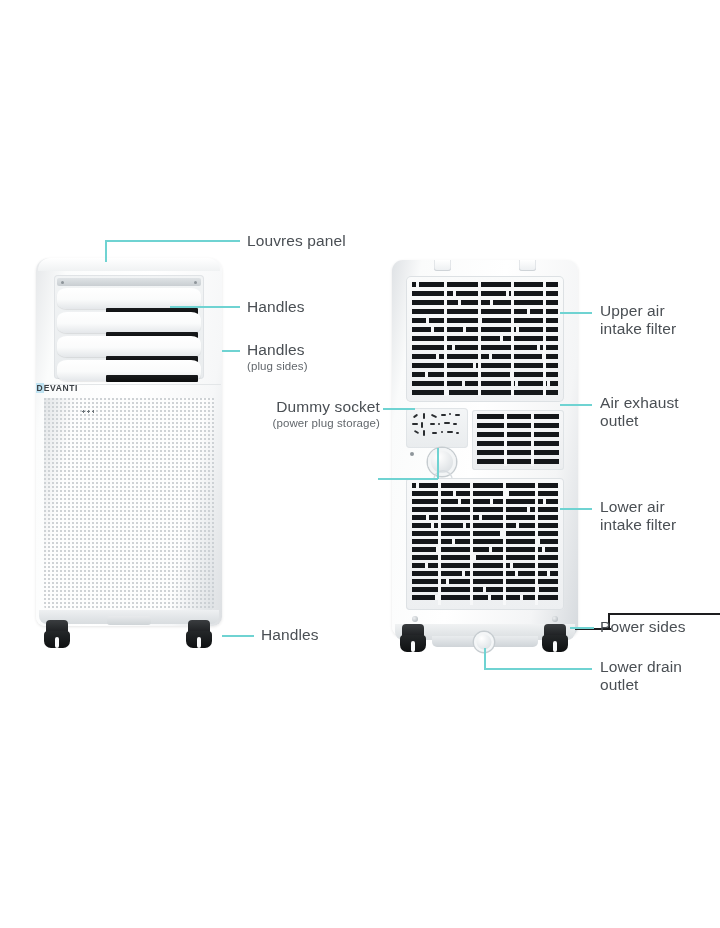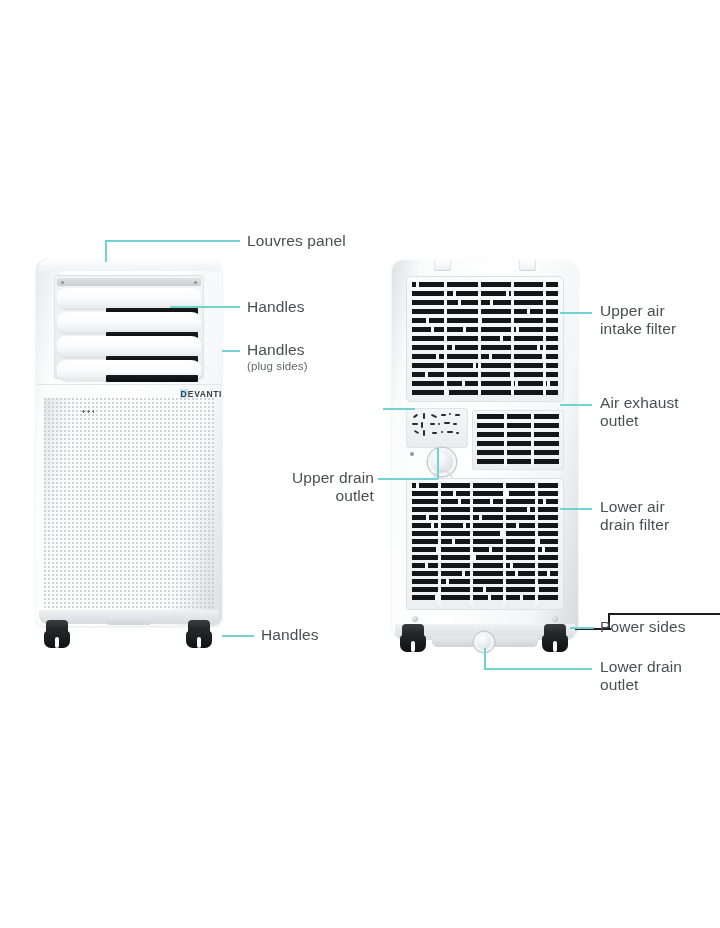--- a/index.html
+++ b/index.html
@@ -37,21 +37,21 @@
   .uf-lvtop{position:absolute;left:3px;top:3px;width:144px;height:8px;border-radius:2px;
             background:linear-gradient(180deg,#dfe3e6,#c9ced2);}
   .uf-lvtop:before,.uf-lvtop:after{content:"";position:absolute;top:2.5px;width:3px;height:3px;
             border-radius:50%;background:#8e959a;}
   .uf-lvtop:before{left:4px;} .uf-lvtop:after{right:4px;}
   .slat{position:absolute;left:3px;width:144px;height:21px;border-radius:10px/7px;
         background:linear-gradient(180deg,#ffffff 0%,#fafbfb 55%,#e4e7ea 100%);
         box-shadow:0 1px 1px rgba(0,0,0,.09);}
   .gap{position:absolute;left:52px;width:92px;height:7px;border-radius:1px;
        background:linear-gradient(180deg,#191b1d,#0c0d0e);}
-  .uf-logo{position:absolute;left:0;top:131px;width:186px;text-align:right;
+  .uf-logo{position:absolute;left:0;top:125px;width:186px;text-align:left;
            font-size:8.5px;font-weight:700;letter-spacing:.6px;color:#3b4045;}
   .uf-logo .d{background:#bfe3f2;padding:0 .5px;}
   
   .uf-mesh{position:absolute;left:8px;top:140px;width:170px;height:214px;border-radius:0 0 7px 7px;
      background-color:#fdfdfd;
      background-image:radial-gradient(circle at 1px 1px, rgba(150,158,165,.45) .85px, rgba(0,0,0,0) 1.1px);
      background-size:4px 4px;}
   .uf-mesh-shade{position:absolute;left:8px;top:140px;width:170px;height:214px;border-radius:0 0 7px 7px;
      background:linear-gradient(100deg,rgba(205,210,214,.55) 0%,rgba(255,255,255,0) 16%,
                 rgba(255,255,255,0) 78%,rgba(200,206,211,.6) 100%);}
@@ -355,28 +355,28 @@
   <div class="ln lnh" style="left:570px;top:627px;width:24px;"></div>
 
   <div class="ln lnv" style="left:484px;top:648px;height:22px;"></div>
   <div class="ln lnh" style="left:484px;top:668px;width:108px;"></div>
 
   <div class="label" style="left:247px;top:232px;">Louvres panel</div>
   <div class="label" style="left:247px;top:298px;">Handles</div>
 
   <div class="label" style="left:247px;top:341px;"><span>Handles</span><span class="sub">(plug sides)</span></div>
 
-
-  <div class="label" style="left:252px;top:469px;text-align:right;width:122px;">Upper drain outlet</div>
+  <div class="label" style="left:252px;top:398px;text-align:right;width:128px;"><span>Dummy socket</span><span class="sub">(power plug storage)</span></div>
+
 
   <div class="label" style="left:261px;top:626px;">Handles</div>
 
   <div class="label" style="left:600px;top:302px;">Upper air
 intake filter</div>
   <div class="label" style="left:600px;top:394px;">Air exhaust
 outlet</div>
   <div class="label" style="left:600px;top:498px;">Lower air
-drain filter</div>
+intake filter</div>
   <div class="label" style="left:600px;top:618px;">Power sides</div>
   <div class="label" style="left:600px;top:658px;">Lower drain
 outlet</div>
 
 </div>
 
 </body></html>

